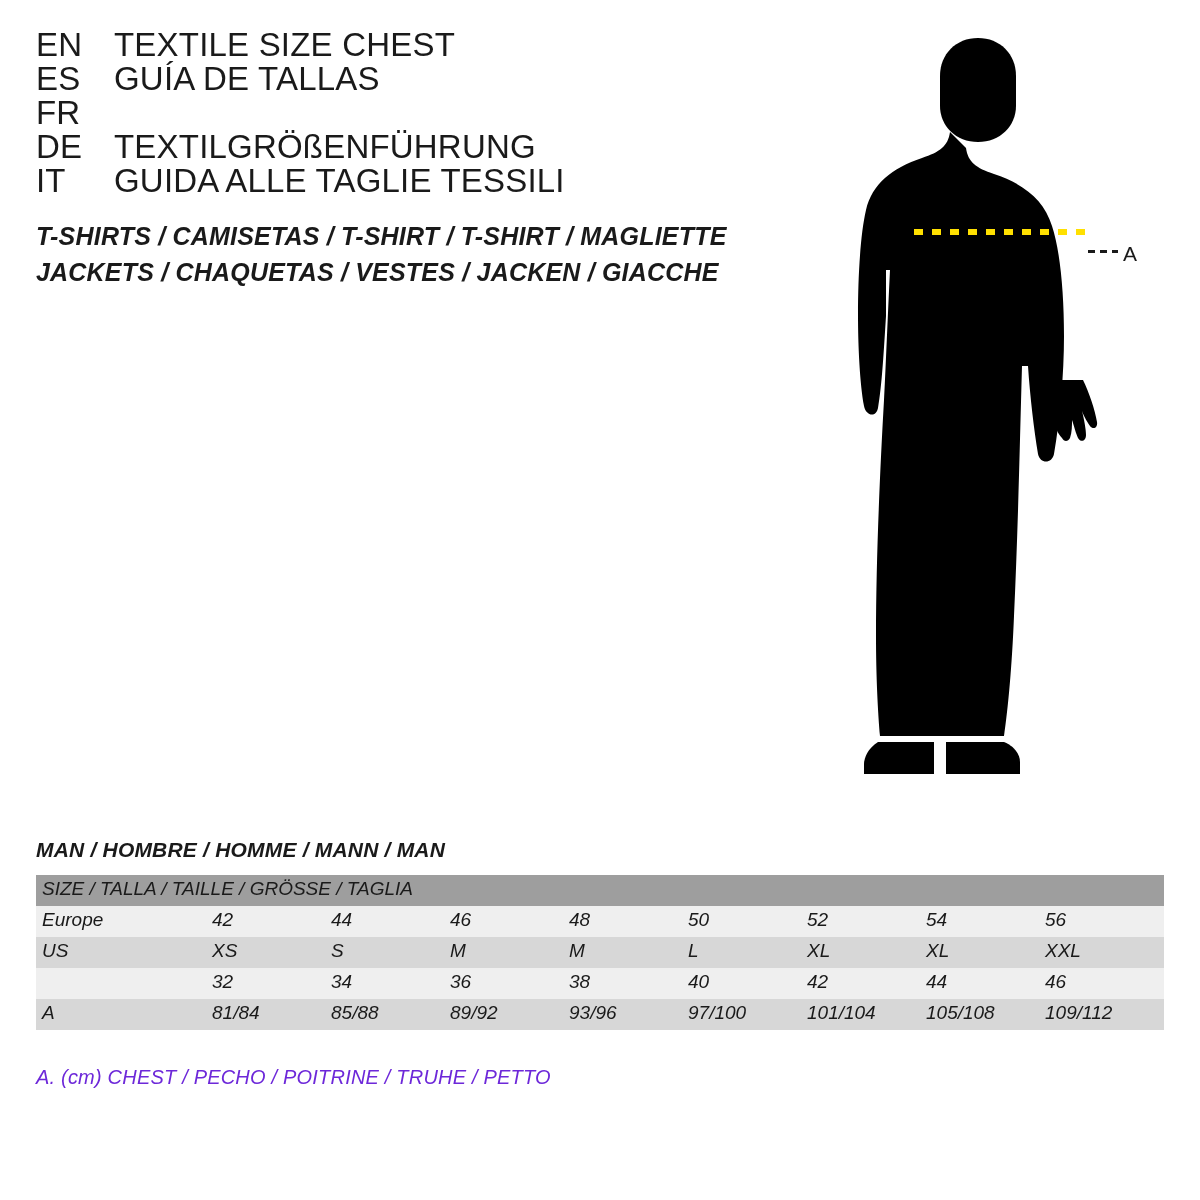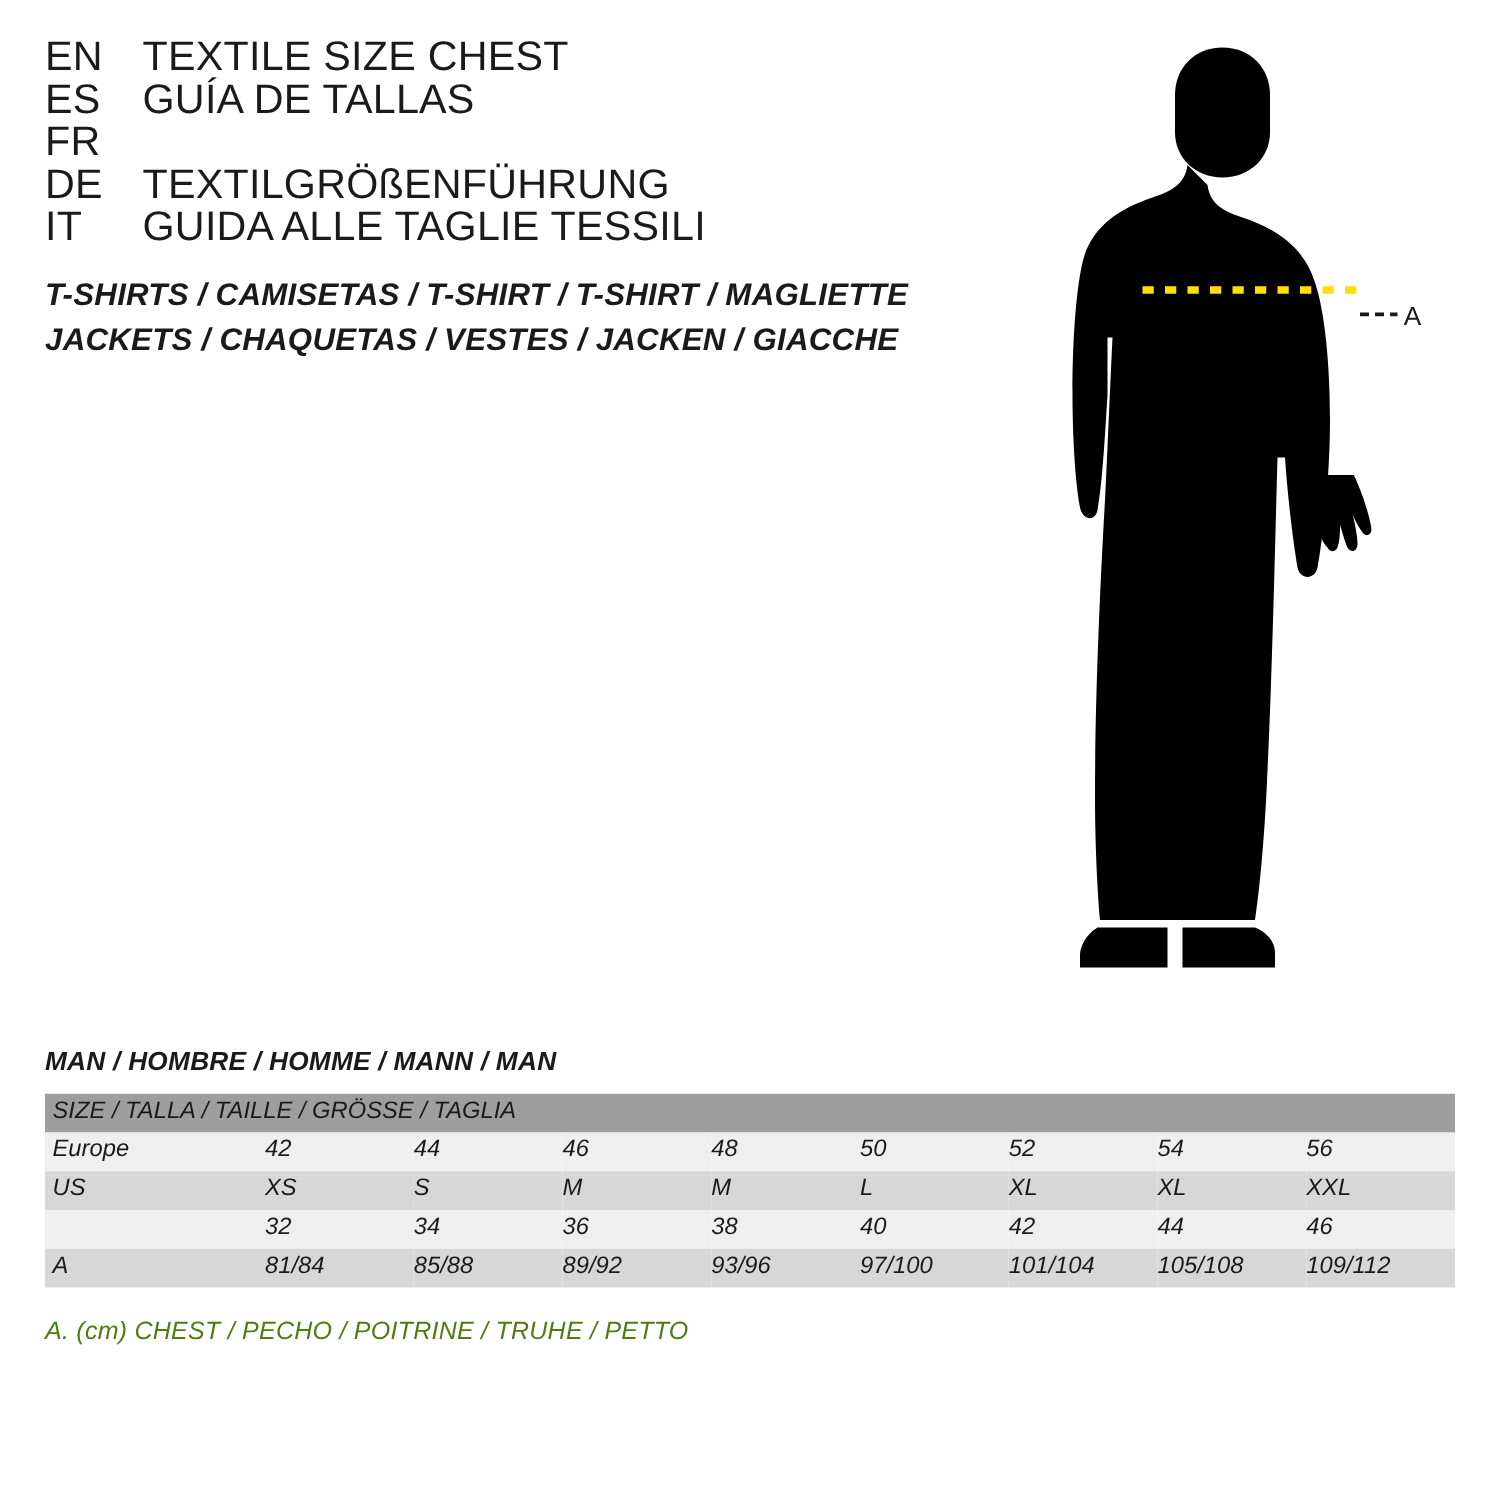--- a/index.html
+++ b/index.html
@@ -123,23 +123,23 @@
   .row-mid td { background: #d7d7d7; }
   .label-cell {
     text-align: left;
     padding-left: 6px !important;
     width: 170px;
   }
   .val-cell {
     width: 119px;
   }
   .footnote {
-    margin-top: 24px;
+    margin-top: 36px;
     font-size: 20px;
-    color: #4d7c0f;
+    color: #6d28d9;
     letter-spacing: 0.2px;
   }
 </style>
 </head>
 <body>
 
 <div class="page">
 
   <div class="lang-block">
     <div class="lang-row">

